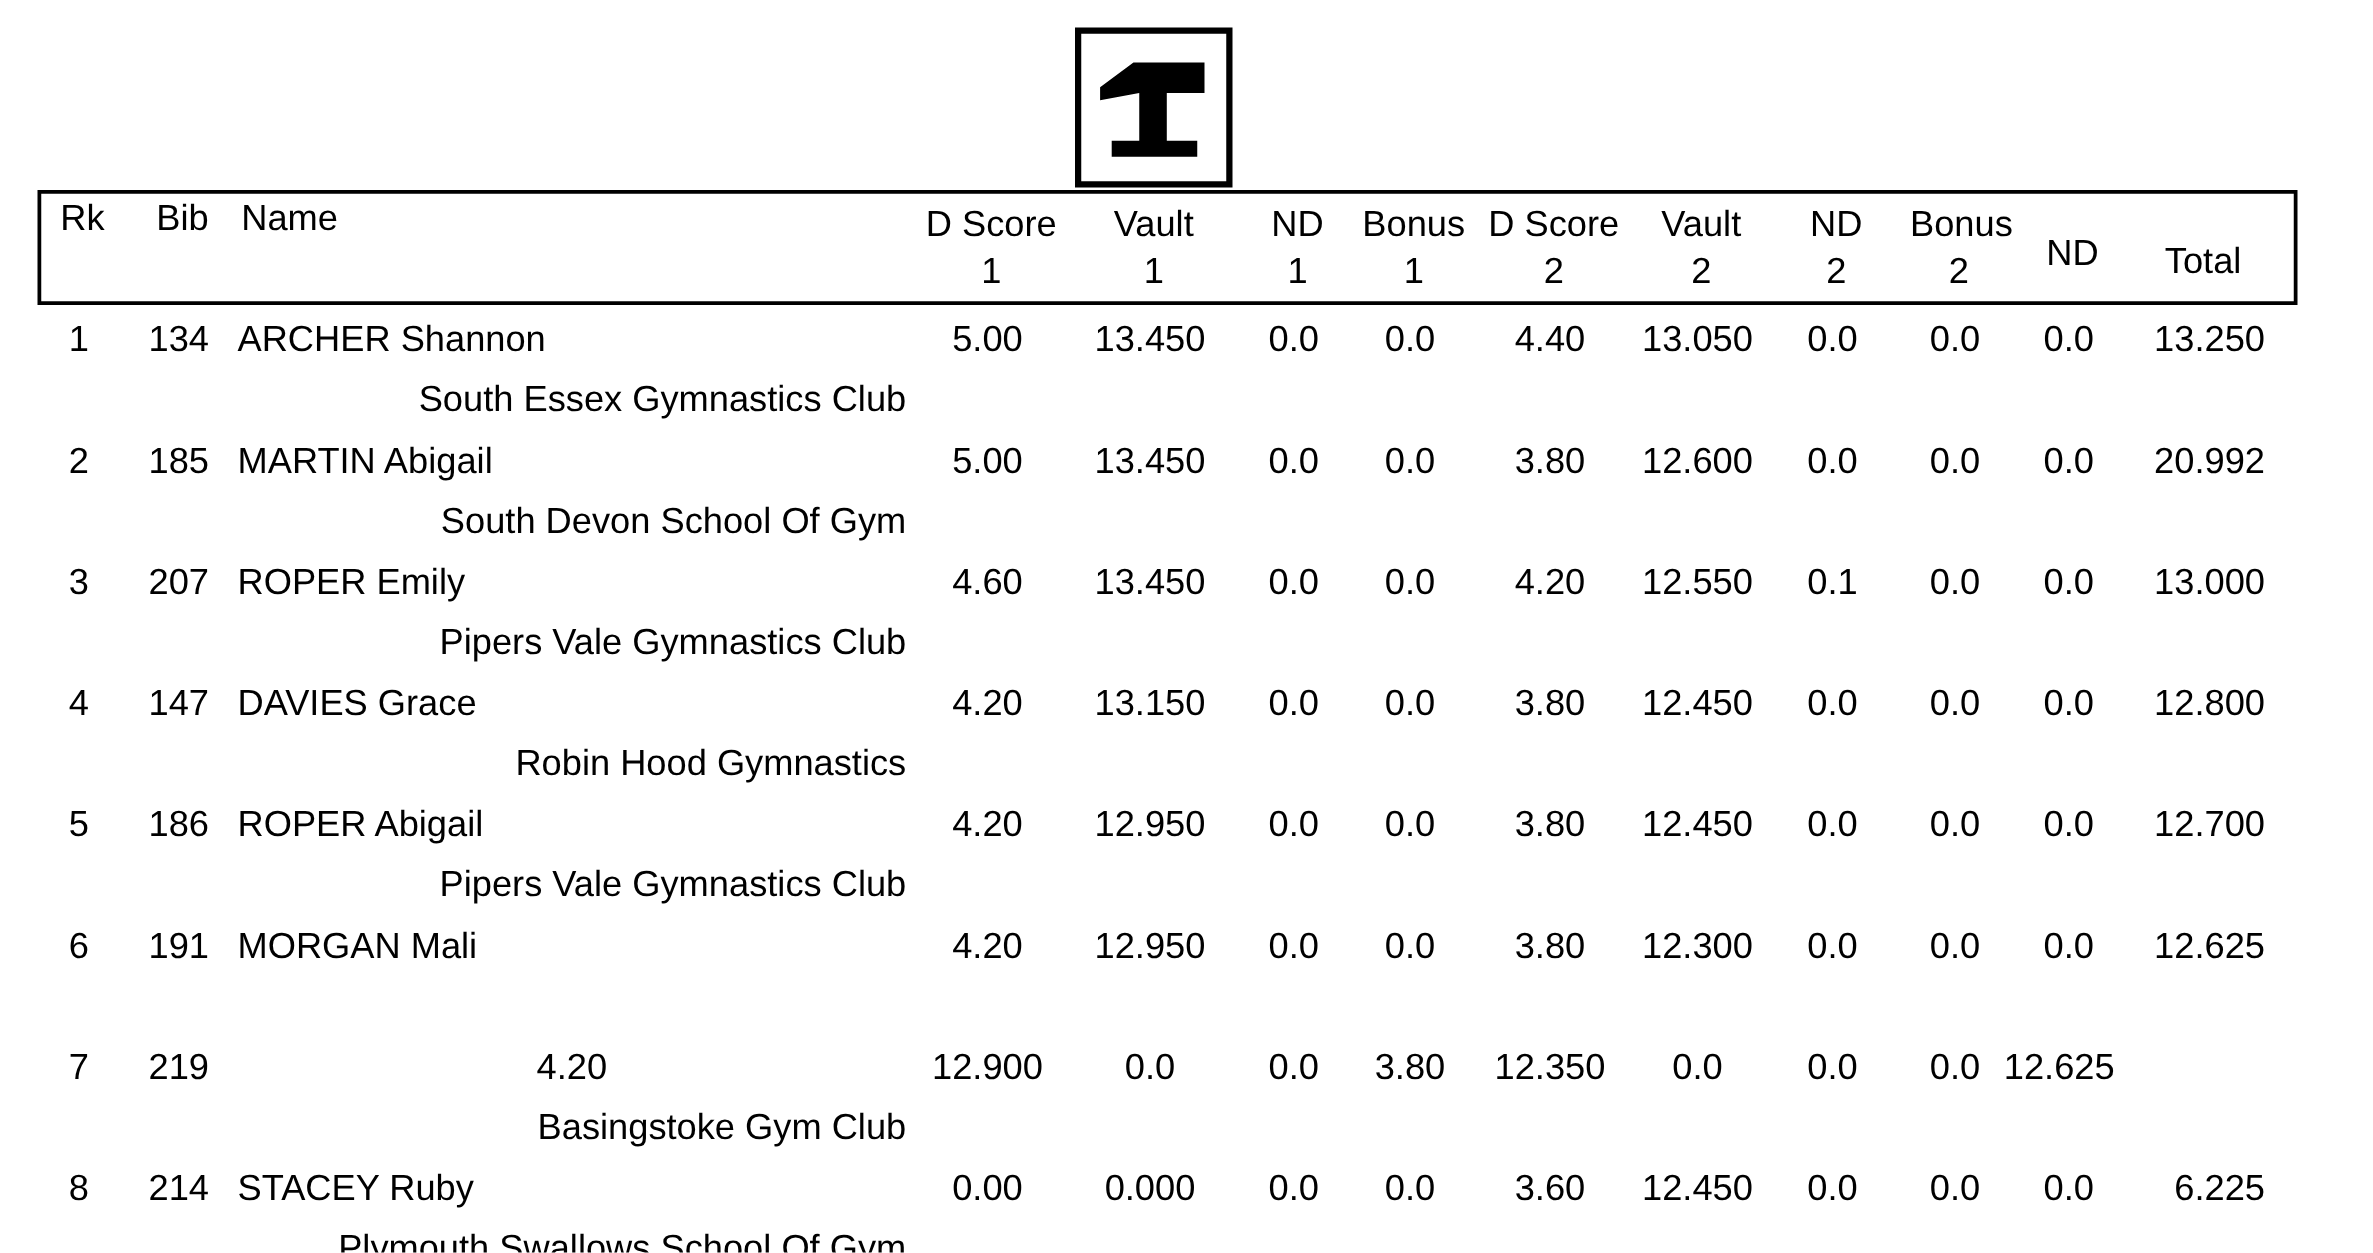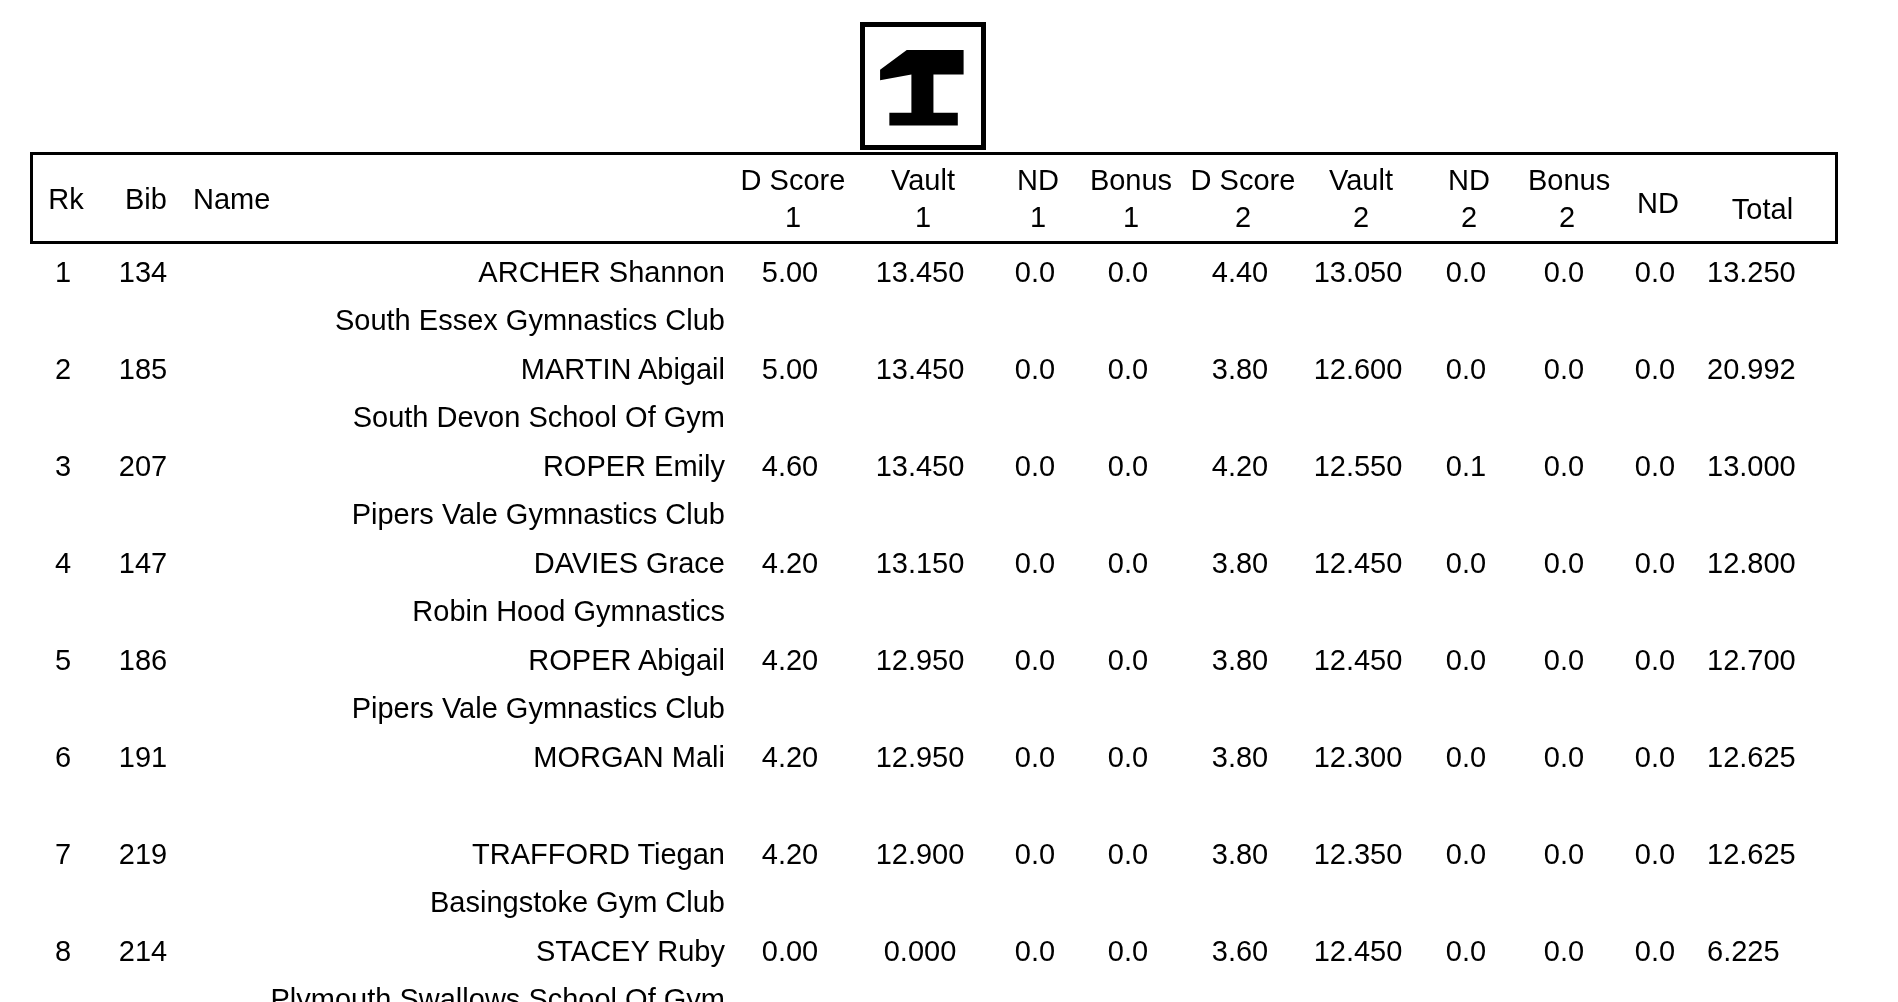--- a/index.html
+++ b/index.html
@@ -52,42 +52,42 @@
     padding-top: 2px;
   }
   .hcell {
     display: flex;
     flex-direction: column;
     justify-content: center;
     text-align: center;
     line-height: 37px;
     white-space: nowrap;
   }
-  .hcell:nth-child(-n+3) { justify-content: center; }
+  .hcell:nth-child(-n+3) { justify-content: flex-start; }
   .hcell:nth-child(1) { text-align: center; }
   .hcell:nth-child(2) { text-align: center; }
   .hcell:nth-child(3) { text-align: left; }
   .hcell:nth-child(12) { transform: translateY(4px); }
   .hcell:nth-child(13) { padding-right: 26px; transform: translateY(10px); }
 
   .t-body { margin-top: 4px; }
   .t-row {
     display: grid;
     grid-template-columns: var(--cols);
     grid-template-rows: 48px 49px;
     font-size: 29px;
   }
   .t-row > .cell {
     grid-row: 1;
     text-align: center;
     line-height: 48px;
     white-space: nowrap;
   }
-  .t-row > .cell.name { grid-column: 3; text-align: right; }
-  .t-row > .cell.total { text-align: left; padding-right: 26px; }
+  .t-row > .cell.name { grid-column: 3; text-align: left; }
+  .t-row > .cell.total { text-align: right; padding-right: 26px; }
   .t-row > .club {
     grid-row: 2;
     grid-column: 3;
     text-align: right;
     line-height: 49px;
     white-space: nowrap;
   }
 </style>
 </head>
 <body>
@@ -240,21 +240,20 @@
         <div class="cell">3.80</div>
         <div class="cell">12.300</div>
         <div class="cell">0.0</div>
         <div class="cell">0.0</div>
         <div class="cell">0.0</div>
         <div class="cell total">12.625</div>
       </div>
       <div class="t-row">
         <div class="cell rk">7</div>
         <div class="cell bib">219</div>
-        <div class="cell name">TRAFFORD Tiegan</div>
         <div class="cell">4.20</div>
         <div class="cell">12.900</div>
         <div class="cell">0.0</div>
         <div class="cell">0.0</div>
         <div class="cell">3.80</div>
         <div class="cell">12.350</div>
         <div class="cell">0.0</div>
         <div class="cell">0.0</div>
         <div class="cell">0.0</div>
         <div class="cell total">12.625</div>

